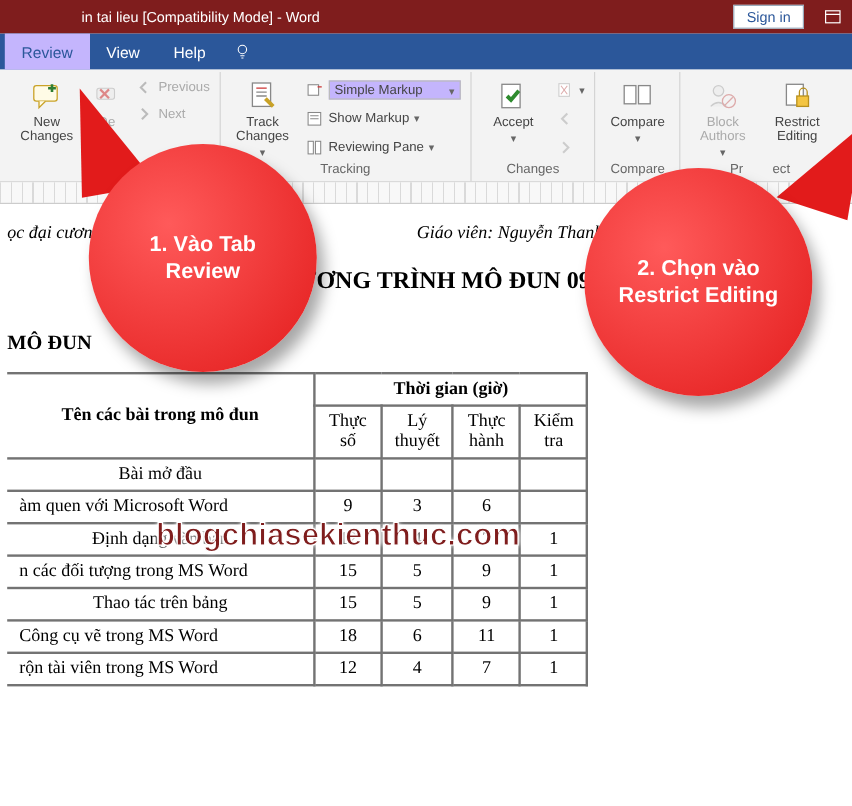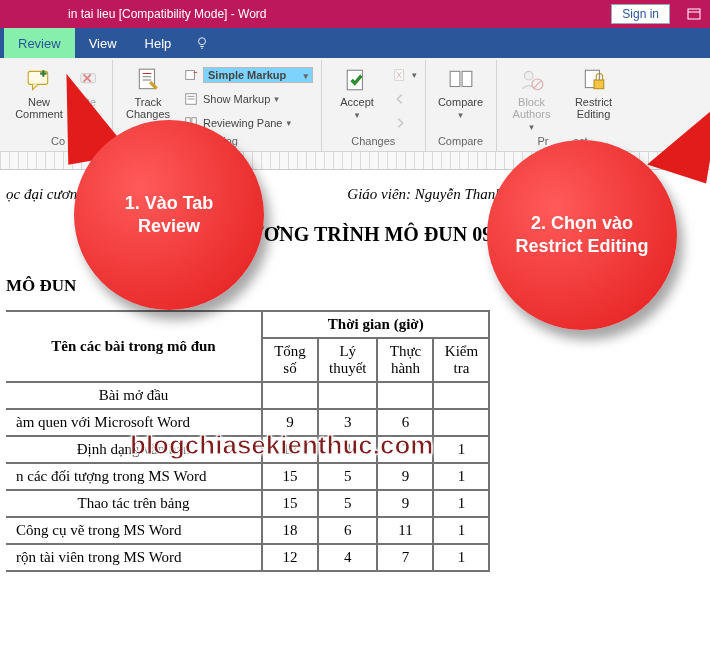--- a/index.html
+++ b/index.html
@@ -1,43 +1,43 @@
 <!DOCTYPE html>
 <html><head>
 <meta charset="utf-8">
 <style>
   * { box-sizing: border-box; margin: 0; padding: 0; }
   body { font-family: "Segoe UI", Arial, sans-serif; font-size: 12px; width: 710px; height: 672px; overflow: hidden; background: #fff; position: relative; }
 
-  .titlebar { background: #be185d; color: #fff; height: 28px; display: flex; align-items: center; padding: 0 8px; justify-content: space-between; }
+  .titlebar { background: #7f1d1d; color: #fff; height: 28px; display: flex; align-items: center; padding: 0 8px; justify-content: space-between; }
   .titlebar .title { font-size: 12px; margin-left: 60px; }
   .titlebar .right { display: flex; gap: 16px; align-items: center; }
   .signin { background: #fff; color: #2b579a; padding: 2px 10px; border: 1px solid #9ab; font-size: 12px; }
   .win-icon { width: 16px; height: 16px; display: flex; align-items: center; justify-content: center; color: #fff; }
   .win-icon svg { stroke: #fff; fill: none; stroke-width: 1; }
 
   .tabbar { background: #2b579a; color: #fff; height: 30px; display: flex; align-items: stretch; padding-left: 4px; }
   .tab { padding: 0 14px; display: flex; align-items: center; font-size: 13px; cursor: pointer; }
-  .tab.active { background: #86efac; color: #2b579a; }
+  .tab.active { background: #c4b5fd; color: #2b579a; }
   .tellme { display: flex; align-items: center; gap: 6px; padding: 0 10px; }
   .bulb { width: 14px; height: 14px; }
 
   .ribbon { background: #f3f3f3; border-bottom: 1px solid #d4d4d4; height: 94px; display: flex; padding: 2px 4px 0; }
   .group { border-right: 1px solid #d4d4d4; padding: 2px 6px; display: flex; flex-direction: column; justify-content: space-between; }
   .group-body { display: flex; gap: 4px; align-items: flex-start; height: 72px; }
   .group-label { text-align: center; font-size: 11px; color: #666; padding-bottom: 2px; }
   .big-btn { display: flex; flex-direction: column; align-items: center; width: 58px; padding-top: 4px; gap: 2px; cursor: pointer; }
   .big-btn .ico { width: 28px; height: 28px; display: flex; align-items: center; justify-content: center; }
   .big-btn .lbl { font-size: 11px; text-align: center; line-height: 1.1; color: #444; }
   .big-btn.disabled .lbl { color: #aaa; }
   .sm-row { display: flex; align-items: center; gap: 4px; font-size: 11px; color: #444; height: 22px; padding: 0 2px; cursor: pointer; }
   .sm-row .ico { width: 16px; height: 16px; display: flex; align-items: center; justify-content: center; }
   .sm-row.disabled { color: #aaa; }
   .stack { display: flex; flex-direction: column; }
-  .markup-box { border: 1px solid #bbb; background: #7dd3fc; padding: 1px 4px; font-size: 11px; min-width: 110px; display: flex; align-items: flex-end; justify-content: space-between; font-weight: bold; }
+  .markup-box { border: 1px solid #bbb; background: #c4b5fd; padding: 1px 4px; font-size: 11px; min-width: 110px; display: flex; align-items: flex-end; justify-content: space-between; }
   .chev { font-size: 9px; color: #666; }
 
   .ruler { height: 18px; background: #f8f8f8; border-bottom: 1px solid #ccc; position: relative; }
   .ruler::before { content: ""; position: absolute; inset: 0; background: repeating-linear-gradient(to right, #bbb 0, #bbb 1px, transparent 1px, transparent 9px); opacity: .5; }
 
   .doc { padding: 16px 6px 6px 6px; font-family: "Times New Roman", serif; color: #000; position: relative; }
   .meta-line { display: flex; justify-content: space-between; font-style: italic; font-size: 15px; margin-bottom: 20px; }
   .chapter { font-weight: bold; font-size: 20px; text-align: center; margin: 10px 0 30px; }
   .section { font-weight: bold; font-size: 17px; margin: 8px 0 14px; }
 
@@ -101,32 +101,50 @@
       <div class="big-btn">
         <span class="ico">
           <svg viewBox="0 0 24 24" width="26" height="26">
               <rect x="2" y="4" width="18" height="12" rx="2" fill="#fffbe6" stroke="#c9a227"></rect>
               <path d="M6 16 L6 21 L11 16" fill="#fffbe6" stroke="#c9a227"></path>
               <line x1="16" y1="3" x2="16" y2="9" stroke="#2e7d32" stroke-width="2"></line>
               <line x1="13" y1="6" x2="19" y2="6" stroke="#2e7d32" stroke-width="2"></line>
             </svg>
         </span>
         <span class="lbl" style="white-space:pre-line">New
-Comment</span>
+Changes</span>
       </div>
       <div class="stack">
         <div class="big-btn disabled" style="width:34px">
           <span class="ico">
             <svg viewBox="0 0 24 24" width="22" height="22">
                 <rect x="3" y="5" width="16" height="10" rx="2" fill="#eee" stroke="#ccc"></rect>
                 <line x1="6" y1="6" x2="14" y2="14" stroke="#d88" stroke-width="2"></line>
                 <line x1="14" y1="6" x2="6" y2="14" stroke="#d88" stroke-width="2"></line>
               </svg>
           </span>
           <span class="lbl">De</span>
+        </div>
+      </div>
+      <div class="stack">
+        <div class="sm-row disabled">
+          <span class="ico">
+              <svg viewBox="0 0 16 16" width="14" height="14">
+                <path d="M10 3 L5 8 L10 13" fill="none" stroke="#bbb" stroke-width="2"></path>
+              </svg>
+            </span>
+          <span>Previous</span>
+        </div>
+        <div class="sm-row disabled">
+          <span class="ico">
+              <svg viewBox="0 0 16 16" width="14" height="14">
+                <path d="M6 3 L11 8 L6 13" fill="none" stroke="#bbb" stroke-width="2"></path>
+              </svg>
+            </span>
+          <span>Next</span>
         </div>
       </div>
     </div>
     <div class="group-label">Co</div>
   </div>
 
   <div class="group">
     <div class="group-body">
       <div class="big-btn">
         <span class="ico">
@@ -281,21 +299,21 @@
   <div class="chapter">CHƯƠNG TRÌNH MÔ ĐUN 09</div>
   <div class="section">MÔ ĐUN</div>
 
   <table class="doc-table">
     <tbody>
         <tr>
       <th rowspan="2" class="col-name hdr open-left">Tên các bài trong mô đun</th>
       <th colspan="4" class="hdr">Thời gian (giờ)</th>
     </tr>
     <tr>
-      <th style="width:56px">Tổng số</th>
+      <th style="width:56px">Thực số</th>
       <th style="width:56px">Lý thuyết</th>
       <th style="width:56px">Thực hành</th>
       <th style="width:56px">Kiểm tra</th>
     </tr>
     </tbody>
       <tbody id="tbody">
         <tr>
           <td class="col-name open-left" style="text-align: center;">Bài mở đầu</td>
           <td></td>
           <td></td>

